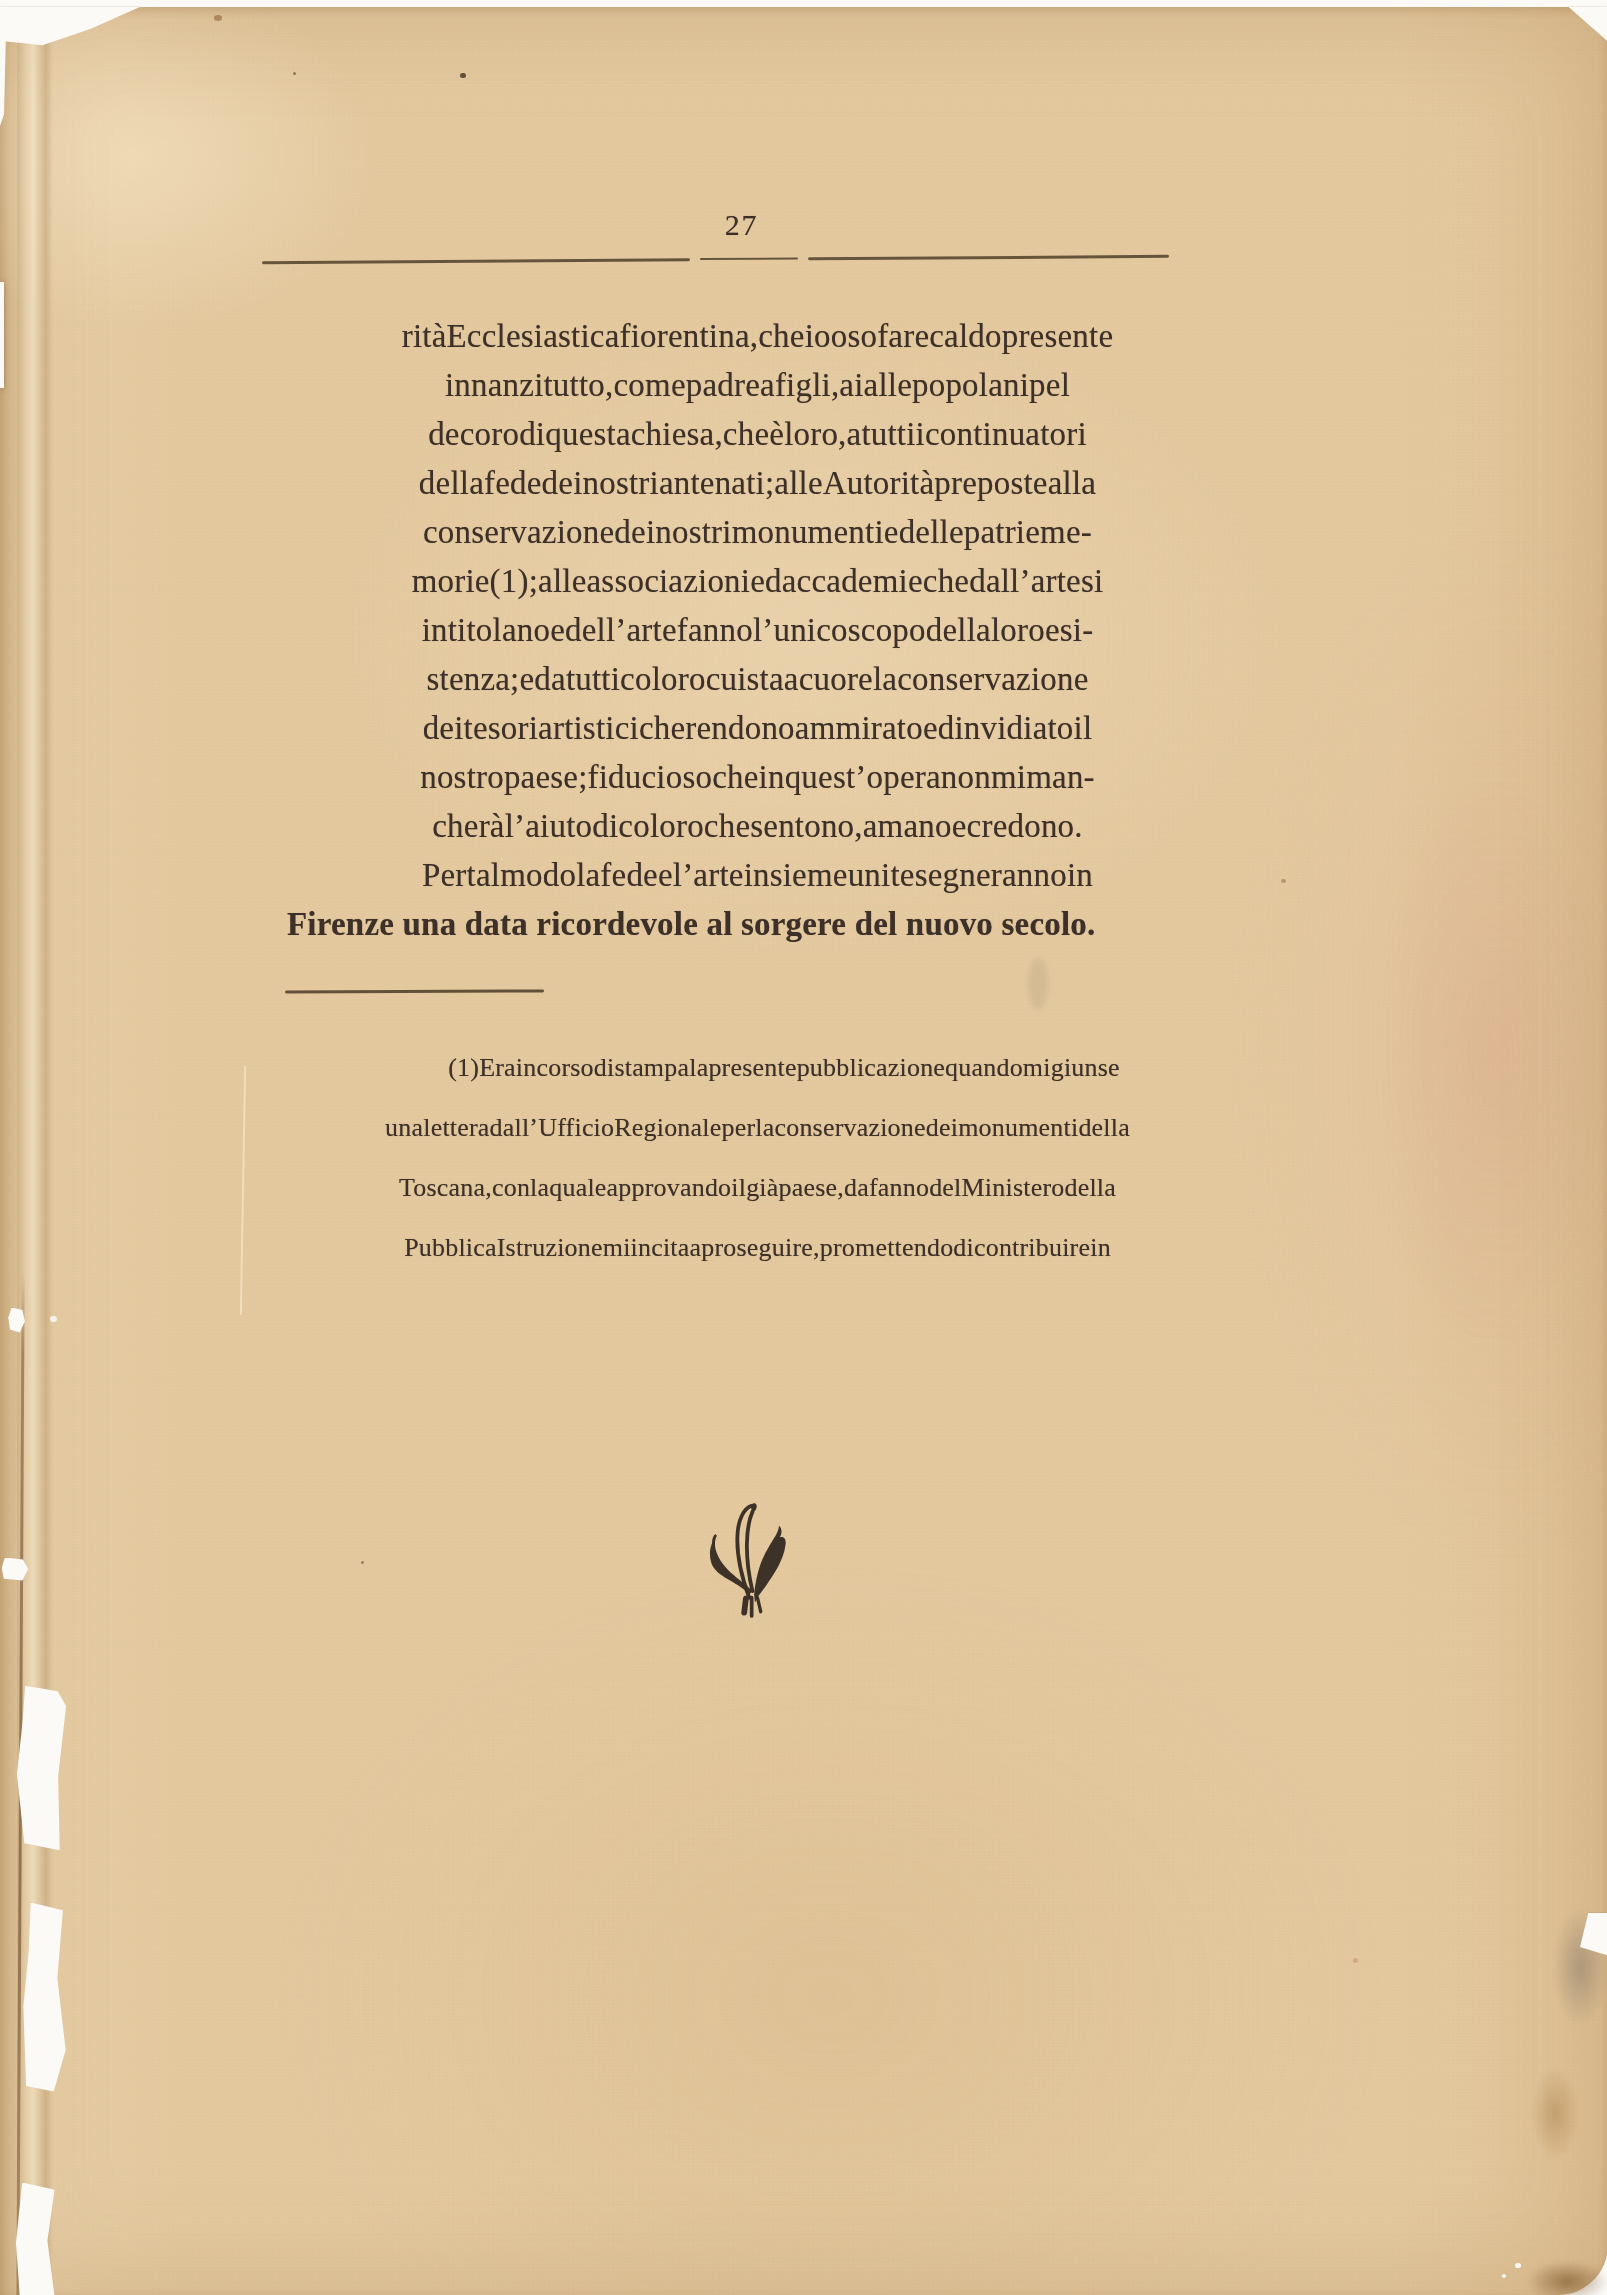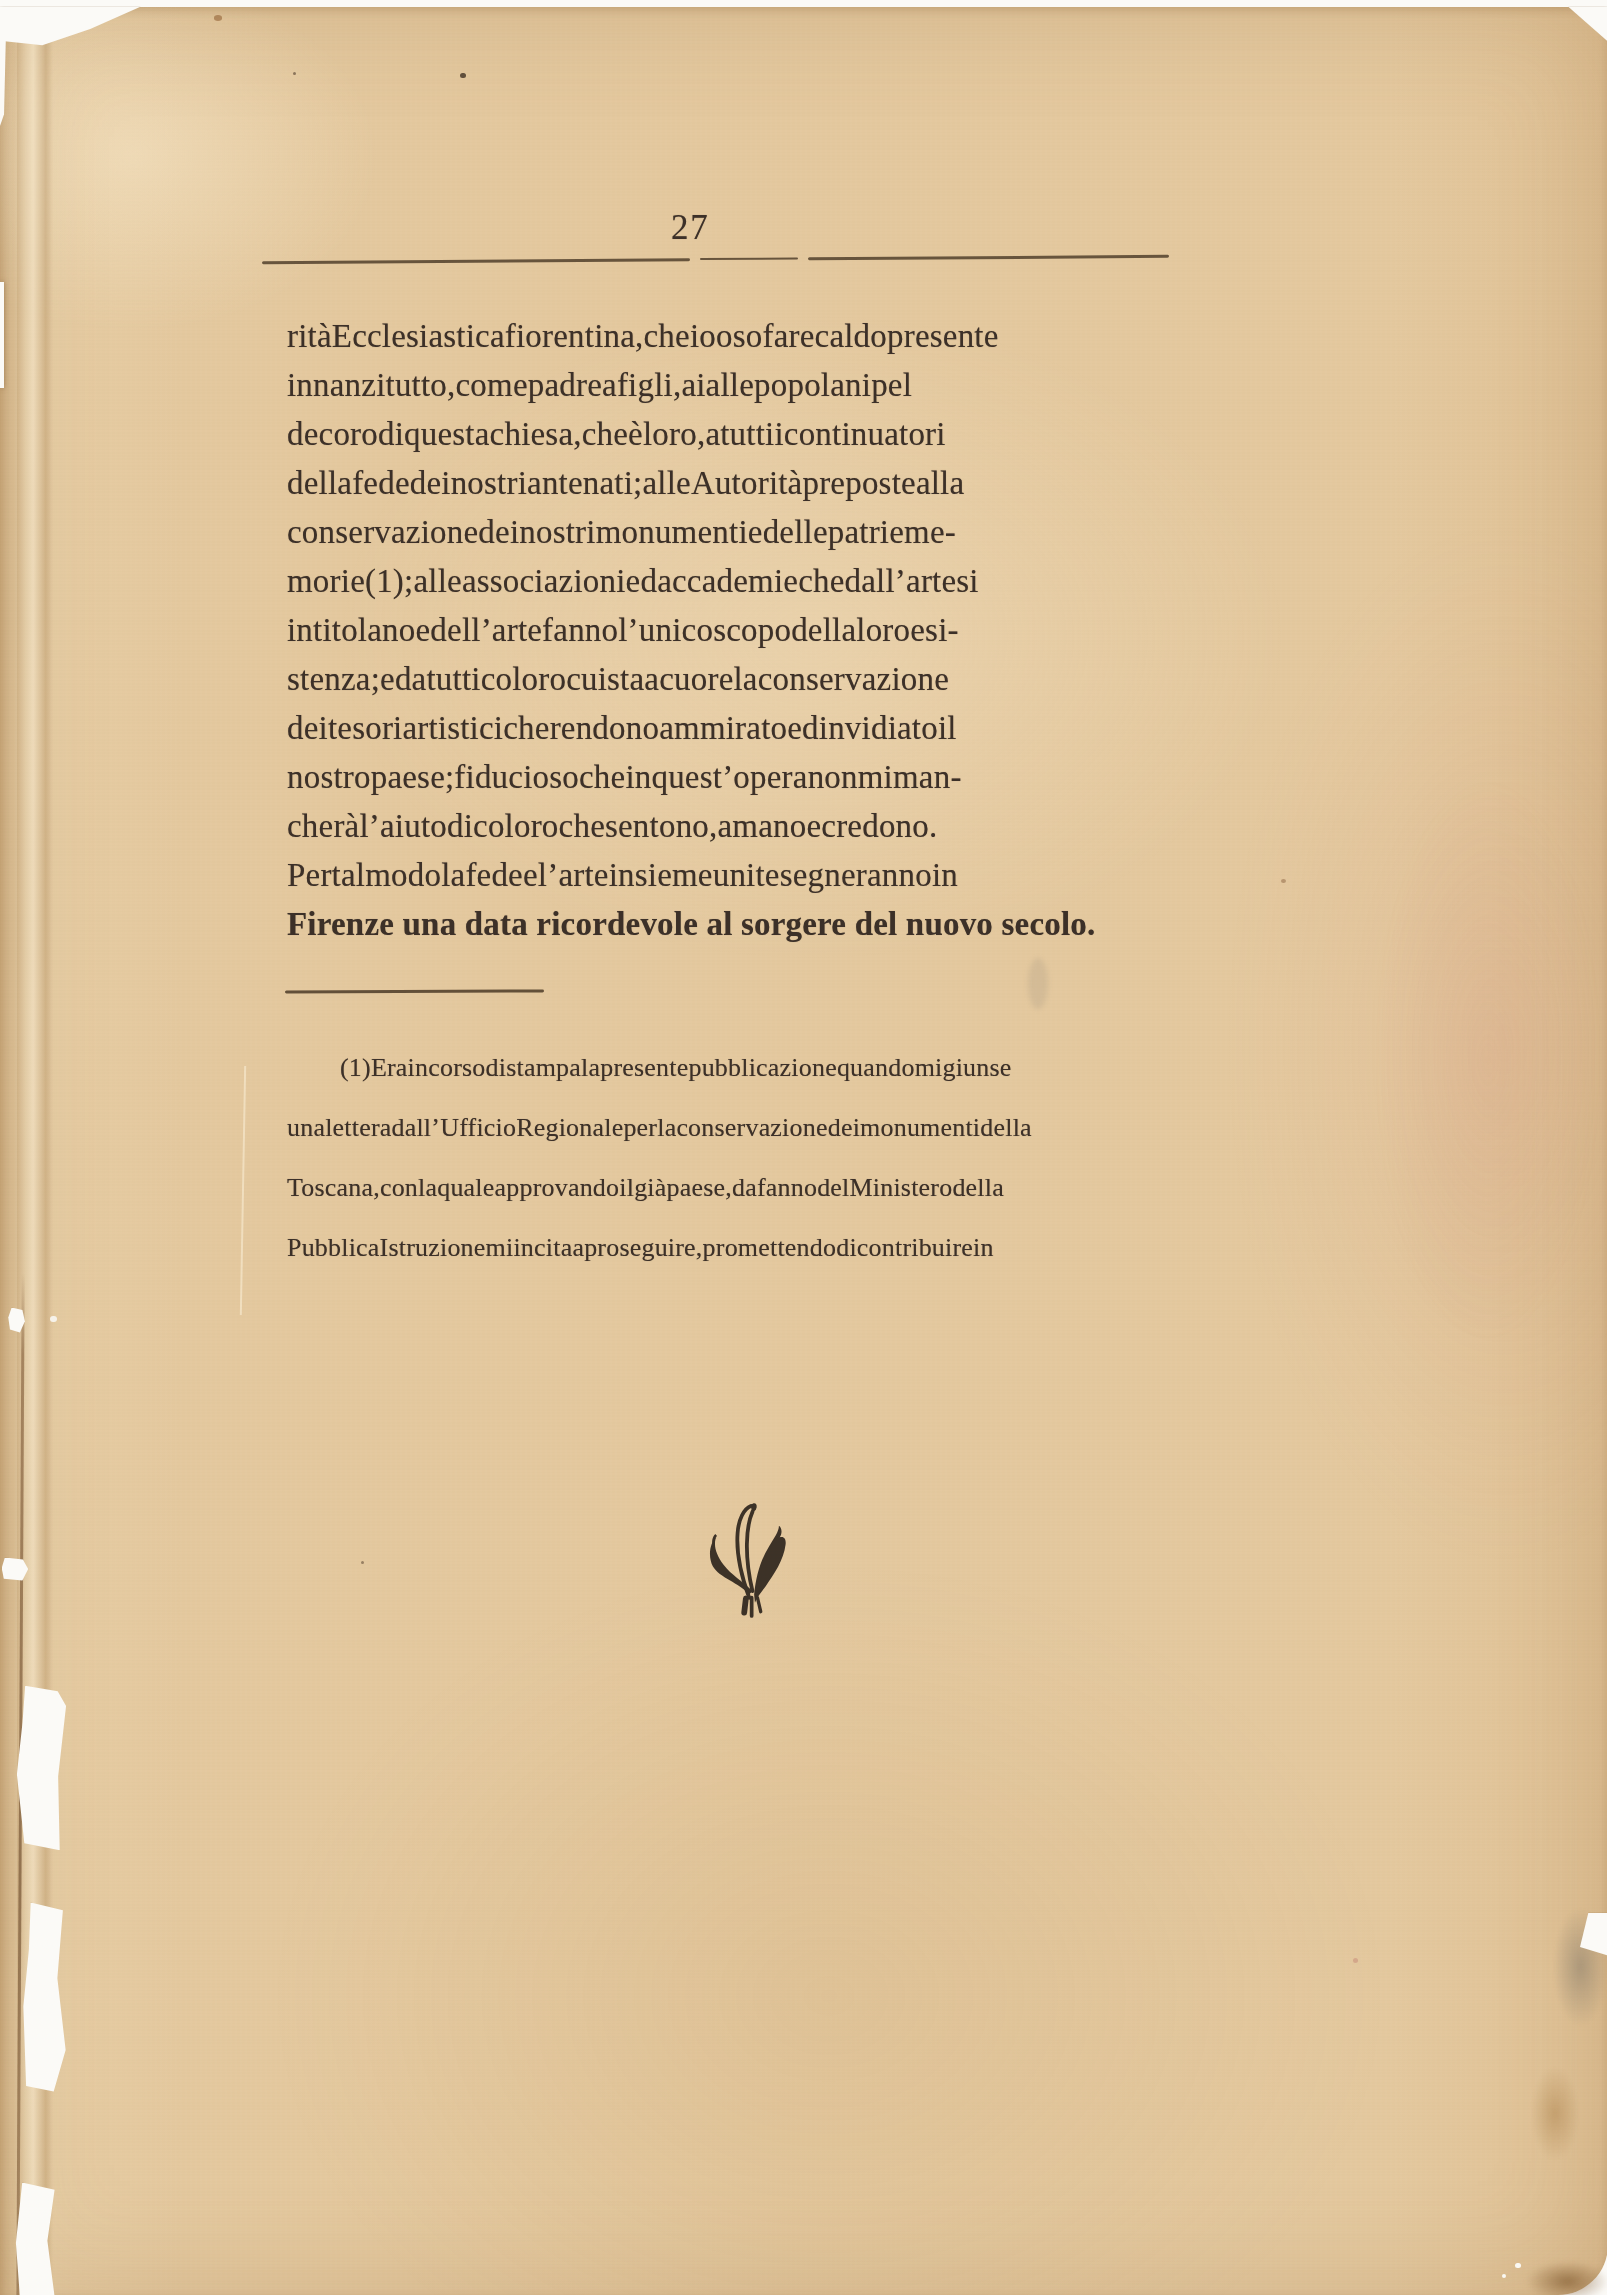--- a/index.html
+++ b/index.html
@@ -63,37 +63,37 @@
   .sp3{left:214px;top:8.3px;width:8.3px;height:5.8px;background:rgba(140,90,45,.55);}
   .sp4{left:1281px;top:872px;width:5px;height:4.1px;background:rgba(140,100,65,.5);}
   .sp5{left:361px;top:1554px;width:3.3px;height:3.3px;background:rgba(90,70,50,.55);}
   .sp6{left:1353px;top:1951px;width:5px;height:5px;background:rgba(190,120,110,.4);}
   .spw1{left:1515px;top:2256px;width:5.8px;height:5.8px;background:#faf8f4;}
   .spw2{left:1502px;top:2267px;width:4.1px;height:4.1px;background:#faf8f4;}
   .spw3{left:50px;top:1309px;width:6.6px;height:6.6px;background:#f6f2ea;}
 
   
   .ink{color:#3c3028;text-shadow:0 0 0.8px rgba(61,49,37,.45);}
-  #pageNumber{position:absolute;left:671px;top:201px;width:141px;text-align:left;
-    font-size:35px;letter-spacing:1.7px;}
+  #pageNumber{position:absolute;left:671px;top:201px;width:141px;text-align:center;
+    font-size:30px;letter-spacing:1.7px;}
   #headRule{position:absolute;left:262px;top:251px;width:907px;height:3.3px;
     transform:rotate(-.4deg);}
   #headRule span{display:inline-block;vertical-align:top;height:2.5px;background:#4c3b27;opacity:.82;border-radius:1.7px;}
   .hr1{width:428px;} .hr2{width:98px;margin-left:10px;height:2.2px !important;}
   .hr3{width:361px;margin-left:10px;}
 
   #bodyText{position:absolute;left:287px;top:305px;width:941px;
     font-size:33px;letter-spacing:0.2px;}
   .bline{height:49px;line-height:49px;white-space:nowrap;}
   #footRule{position:absolute;left:285px;top:983px;width:259px;height:2.9px;
     background:#4c3b27;opacity:.85;transform:rotate(-.25deg);border-radius:1.7px;}
   #footnoteText{position:absolute;left:287px;top:1031px;width:941px;
     font-size:26px;letter-spacing:0.2px;}
   .fline{height:60px;line-height:60px;white-space:nowrap;}
-  .just{display:flex;justify-content:flex-start;}
+  .just{display:flex;justify-content:center;}
   .natural{display:block;font-weight:bold;}
   .indent{padding-left:53px;}
 
   #ornament{position:absolute;left:688px;top:1483px;width:124px;height:141px;opacity:.9;}
 </style>
 </head>
 <body>
 
 <div id="stage">
 

